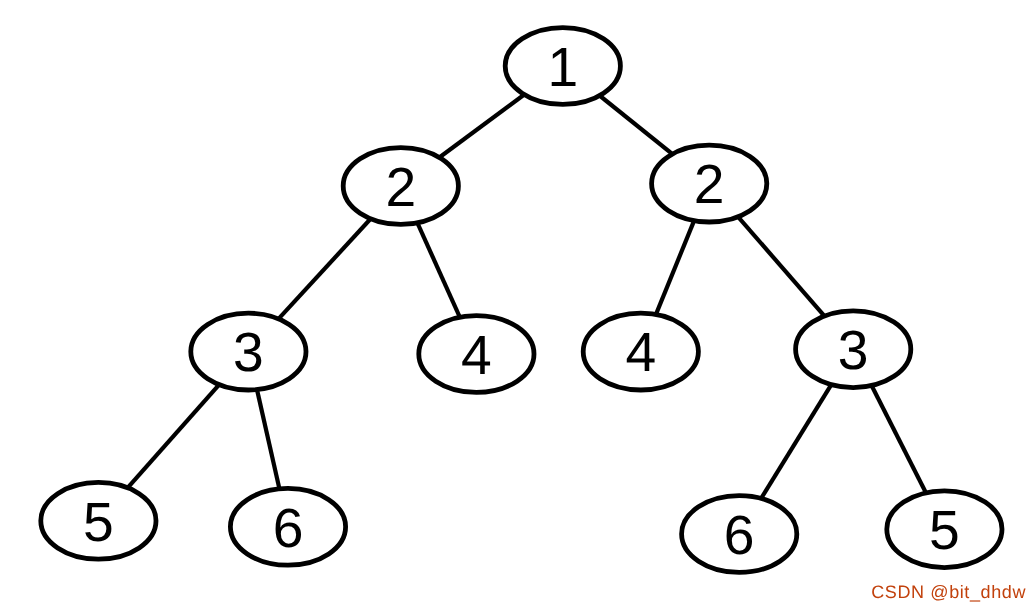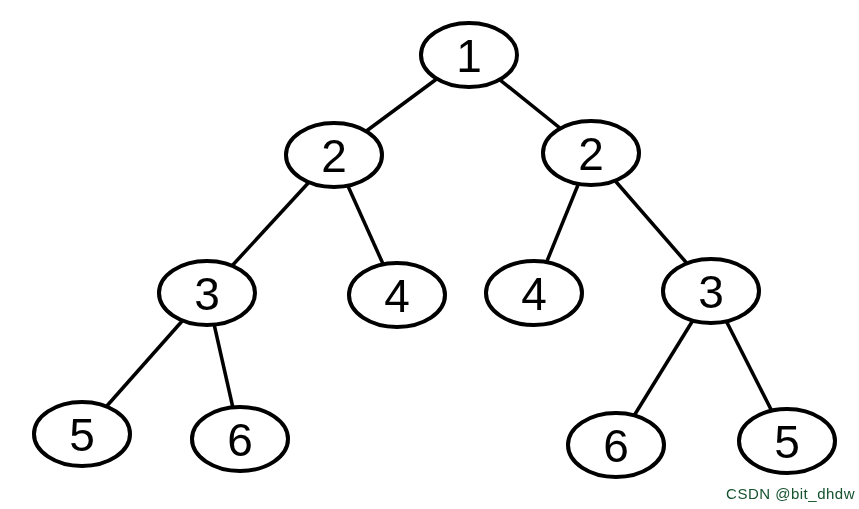--- a/index.html
+++ b/index.html
@@ -92,14 +92,14 @@
         <g>
           <ellipse cx="616" cy="445" rx="48" ry="32" fill="#ffffff" stroke="#000000" stroke-width="4"></ellipse>
           <text x="616" y="445" dy="0.36em" text-anchor="middle" class="node-label" fill="#000000">6</text>
         </g>
         <g>
           <ellipse cx="787" cy="441" rx="48" ry="32" fill="#ffffff" stroke="#000000" stroke-width="4"></ellipse>
           <text x="787" y="441" dy="0.36em" text-anchor="middle" class="node-label" fill="#000000">5</text>
         </g>
       </g>
   </svg>
-  <span class="watermark" style="color: #14532d;">CSDN @bit_dhdw</span>
+  <span class="watermark" style="color: #c2410c;">CSDN @bit_dhdw</span>
 </div>
 
 </body></html>

